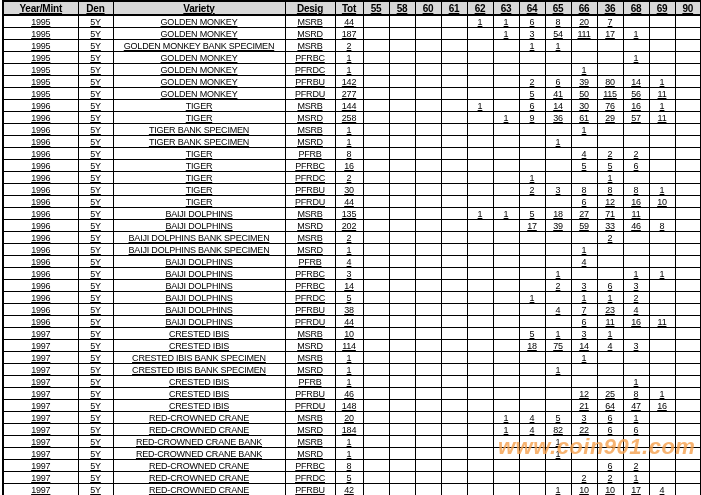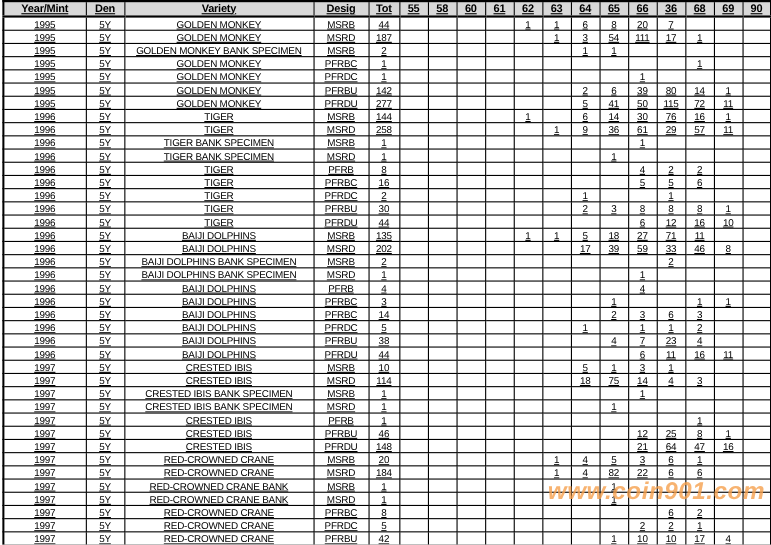--- a/index.html
+++ b/index.html
@@ -205,21 +205,21 @@
           <td></td>
           <td></td>
           <td></td>
           <td></td>
           <td></td>
           <td></td>
           <td><span>5</span></td>
           <td><span>41</span></td>
           <td><span>50</span></td>
           <td><span>115</span></td>
-          <td><span>72</span></td>
+          <td><span>56</span></td>
           <td><span>11</span></td>
           <td></td>
         </tr>
         <tr>
           <td><span>1996</span></td>
           <td><span>5Y</span></td>
           <td><span>TIGER</span></td>
           <td><span>MSRB</span></td>
           <td><span>144</span></td>
           <td></td>

